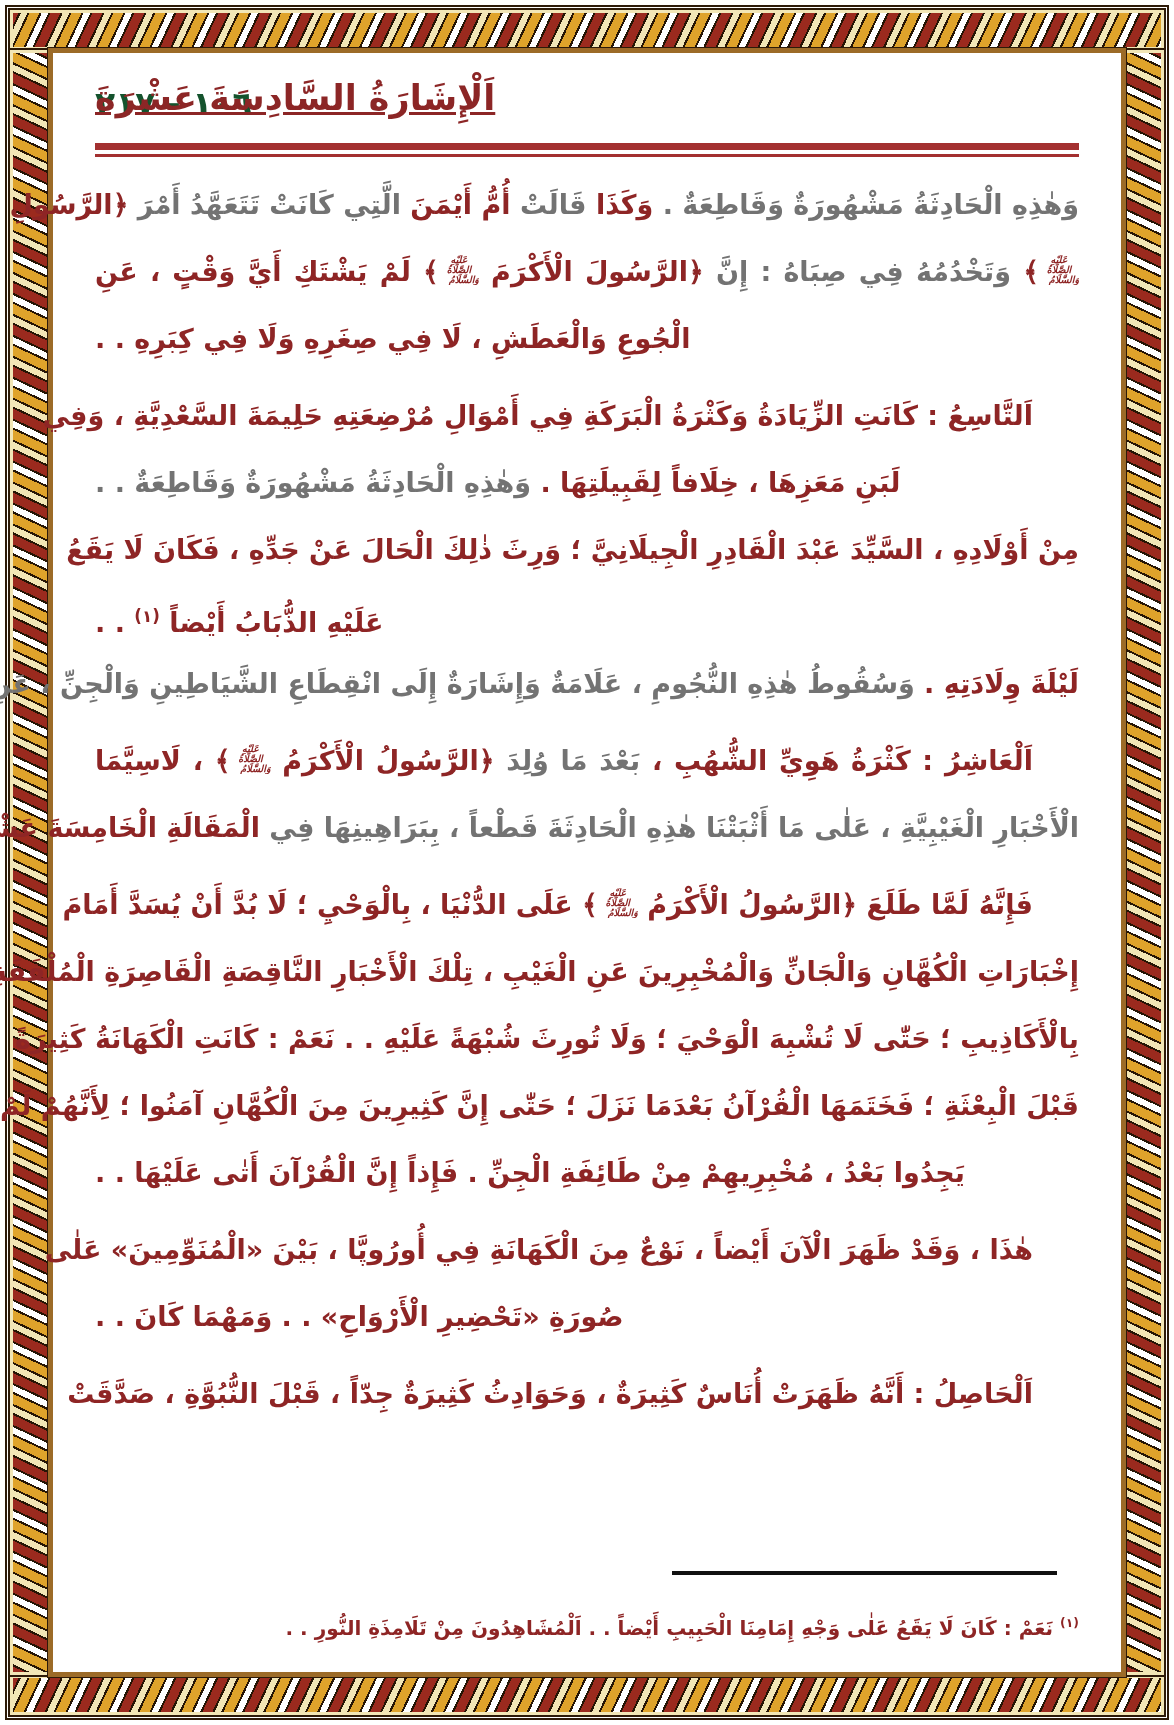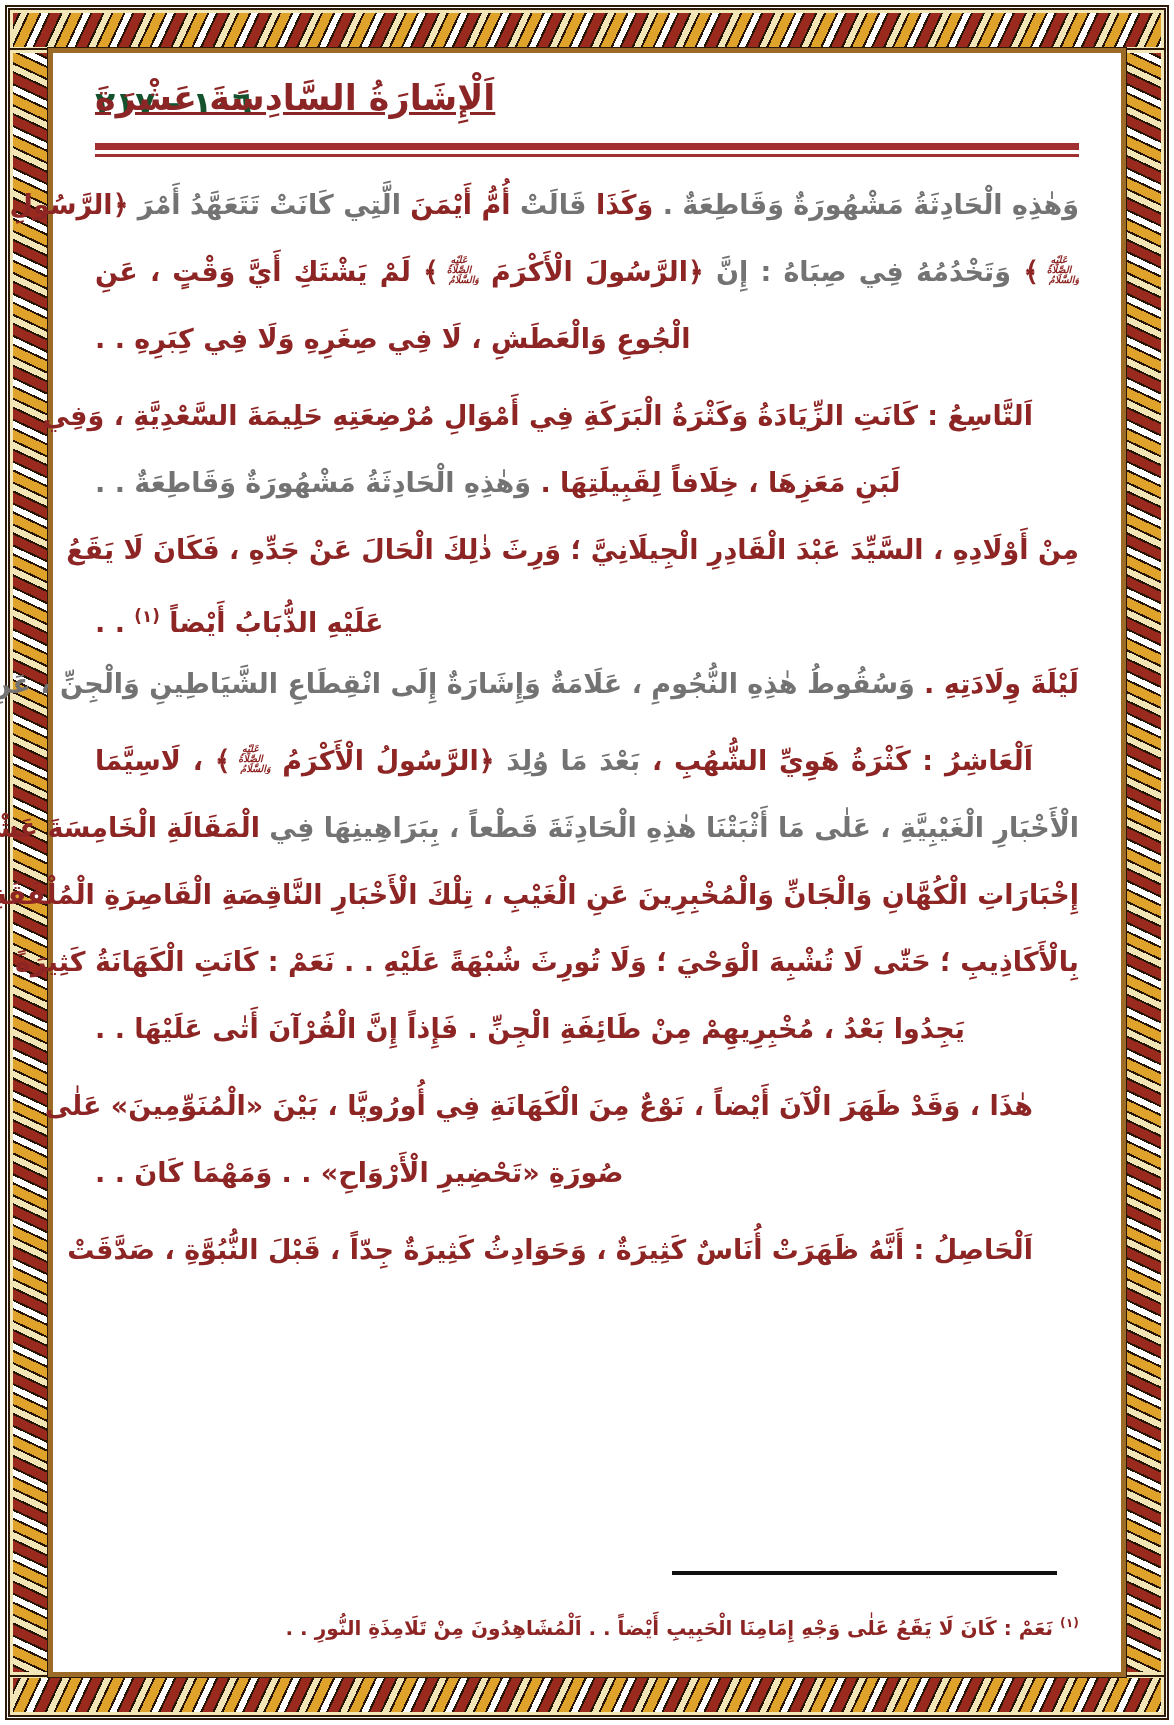--- a/index.html
+++ b/index.html
@@ -77,22 +77,24 @@
     <div class="line"><span class="blk">وَهٰذِهِ الْحَادِثَةُ مَشْهُورَةٌ وَقَاطِعَةٌ . </span><span class="red">وَكَذَا </span><span class="blk">قَالَتْ </span><span class="red">أُمُّ أَيْمَنَ </span><span class="blk">الَّتِي كَانَتْ تَتَعَهَّدُ أَمْرَ </span><span class="red">﴿الرَّسُولِ الْأَكْرَمِ</span></div>
     <div class="line"><span class="seal">عَلَيْهِ الصَّلَاةُ وَالسَّلَامُ</span><span class="red">﴾ </span><span class="blk">وَتَخْدُمُهُ فِي صِبَاهُ : إِنَّ </span><span class="red">﴿الرَّسُولَ الْأَكْرَمَ </span><span class="seal">عَلَيْهِ الصَّلَاةُ وَالسَّلَامُ</span><span class="red">﴾ لَمْ يَشْتَكِ أَيَّ وَقْتٍ ، عَنِ</span></div>
     <div class="line para-end"><span class="red">الْجُوعِ وَالْعَطَشِ ، لَا فِي صِغَرِهِ وَلَا فِي كِبَرِهِ . .</span></div>
     <div class="line indent"><span class="red">اَلتَّاسِعُ : كَانَتِ الزِّيَادَةُ وَكَثْرَةُ الْبَرَكَةِ فِي أَمْوَالِ مُرْضِعَتِهِ حَلِيمَةَ السَّعْدِيَّةِ ، وَفِي</span></div>
     <div class="line para-end"><span class="red">لَبَنِ مَعَزِهَا ، خِلَافاً لِقَبِيلَتِهَا . </span><span class="blk">وَهٰذِهِ الْحَادِثَةُ مَشْهُورَةٌ وَقَاطِعَةٌ . .</span></div>
     <div class="line"><span class="red">مِنْ أَوْلَادِهِ ، السَّيِّدَ عَبْدَ الْقَادِرِ الْجِيلَانِيَّ ؛ وَرِثَ ذٰلِكَ الْحَالَ عَنْ جَدِّهِ ، فَكَانَ لَا يَقَعُ</span></div>
     <div class="line para-end"><span class="red">عَلَيْهِ الذُّبَابُ أَيْضاً </span><span class="red sup">(١)</span><span class="red"> . .</span></div>
     <div class="line"><span class="red">لَيْلَةَ وِلَادَتِهِ . </span><span class="blk">وَسُقُوطُ هٰذِهِ النُّجُومِ ، عَلَامَةٌ وَإِشَارَةٌ إِلَى انْقِطَاعِ الشَّيَاطِينِ وَالْجِنِّ ، عَنِ</span></div>
     <div class="line indent"><span class="red">اَلْعَاشِرُ : كَثْرَةُ هَوِيِّ الشُّهُبِ ، </span><span class="blk">بَعْدَ مَا وُلِدَ </span><span class="red">﴿الرَّسُولُ الْأَكْرَمُ </span><span class="seal">عَلَيْهِ الصَّلَاةُ وَالسَّلَامُ</span><span class="red">﴾ ، لَاسِيَّمَا</span></div>
     <div class="line"><span class="blk">الْأَخْبَارِ الْغَيْبِيَّةِ ، عَلٰى مَا أَثْبَتْنَا هٰذِهِ الْحَادِثَةَ قَطْعاً ، بِبَرَاهِينِهَا فِي </span><span class="red">الْمَقَالَةِ الْخَامِسَةَ عَشْرَةَ ؛</span></div>
+    <div class="line indent"><span class="red">فَإِنَّهُ لَمَّا طَلَعَ </span><span class="red">﴿الرَّسُولُ الْأَكْرَمُ </span><span class="seal">عَلَيْهِ الصَّلَاةُ وَالسَّلَامُ</span><span class="red">﴾ عَلَى الدُّنْيَا ، بِالْوَحْيِ ؛ لَا بُدَّ أَنْ يُسَدَّ أَمَامَ</span></div>
     <div class="line"><span class="red">إِخْبَارَاتِ الْكُهَّانِ وَالْجَانِّ وَالْمُخْبِرِينَ عَنِ الْغَيْبِ ، تِلْكَ الْأَخْبَارِ النَّاقِصَةِ الْقَاصِرَةِ الْمُلْفَقَةِ</span></div>
     <div class="line"><span class="red">بِالْأَكَاذِيبِ ؛ حَتّٰى لَا تُشْبِهَ الْوَحْيَ ؛ وَلَا تُورِثَ شُبْهَةً عَلَيْهِ . . نَعَمْ : كَانَتِ الْكَهَانَةُ كَثِيرَةً</span></div>
+    <div class="line"><span class="red">قَبْلَ الْبِعْثَةِ ؛ فَخَتَمَهَا الْقُرْآنُ بَعْدَمَا نَزَلَ ؛ حَتّٰى إِنَّ كَثِيرِينَ مِنَ الْكُهَّانِ آمَنُوا ؛ لِأَنَّهُمْ لَمْ</span></div>
     <div class="line para-end"><span class="red">يَجِدُوا بَعْدُ ، مُخْبِرِيهِمْ مِنْ طَائِفَةِ الْجِنِّ . فَإِذاً إِنَّ الْقُرْآنَ أَتٰى عَلَيْهَا . .</span></div>
     <div class="line indent"><span class="red">هٰذَا ، وَقَدْ ظَهَرَ الْآنَ أَيْضاً ، نَوْعٌ مِنَ الْكَهَانَةِ فِي أُورُوپَّا ، بَيْنَ «الْمُنَوِّمِينَ» عَلٰى</span></div>
     <div class="line para-end"><span class="red">صُورَةِ «تَحْضِيرِ الْأَرْوَاحِ» . . وَمَهْمَا كَانَ . .</span></div>
     <div class="line indent"><span class="red">اَلْحَاصِلُ : أَنَّهُ ظَهَرَتْ أُنَاسٌ كَثِيرَةٌ ، وَحَوَادِثُ كَثِيرَةٌ جِدّاً ، قَبْلَ النُّبُوَّةِ ، صَدَّقَتْ</span></div>
   </div>
 
 <div class="footnote-sep"></div>
 <div class="footnote"><span class="red sup">(١)</span><span class="red"> نَعَمْ : كَانَ لَا يَقَعُ عَلٰى وَجْهِ إِمَامِنَا الْحَبِيبِ أَيْضاً . . اَلْمُشَاهِدُونَ مِنْ تَلَامِذَةِ النُّورِ . .</span></div>
 
 </body></html>

